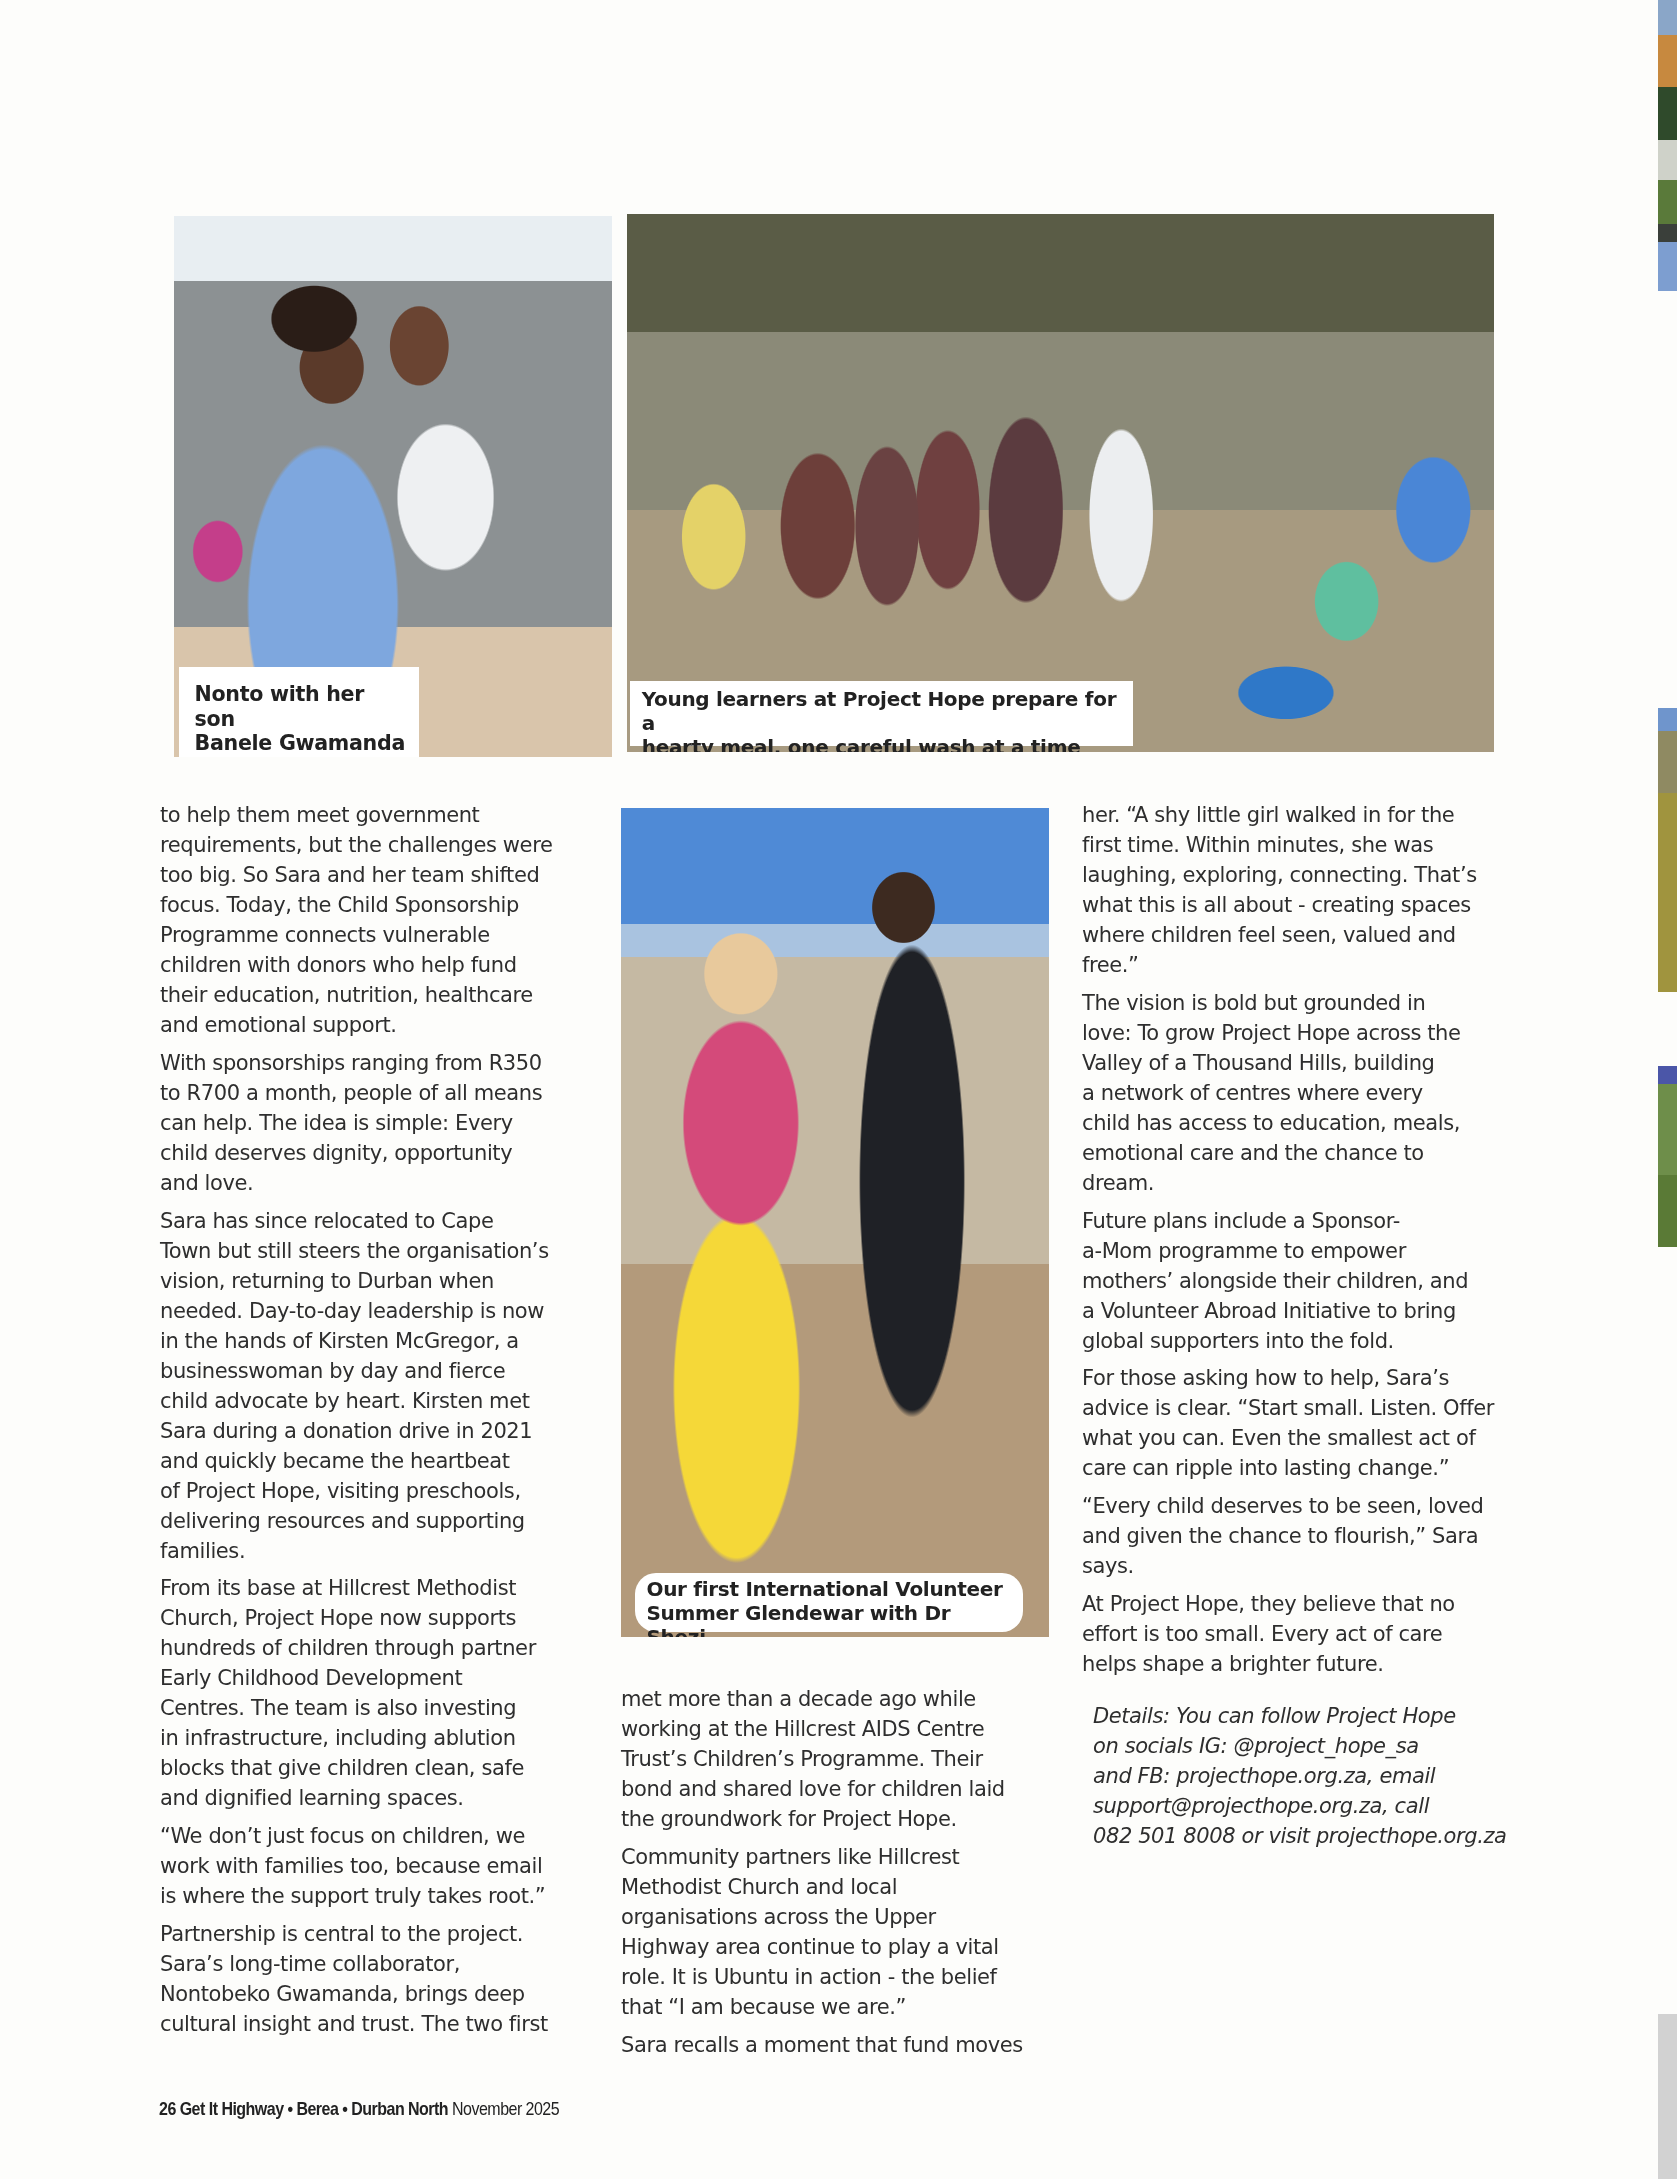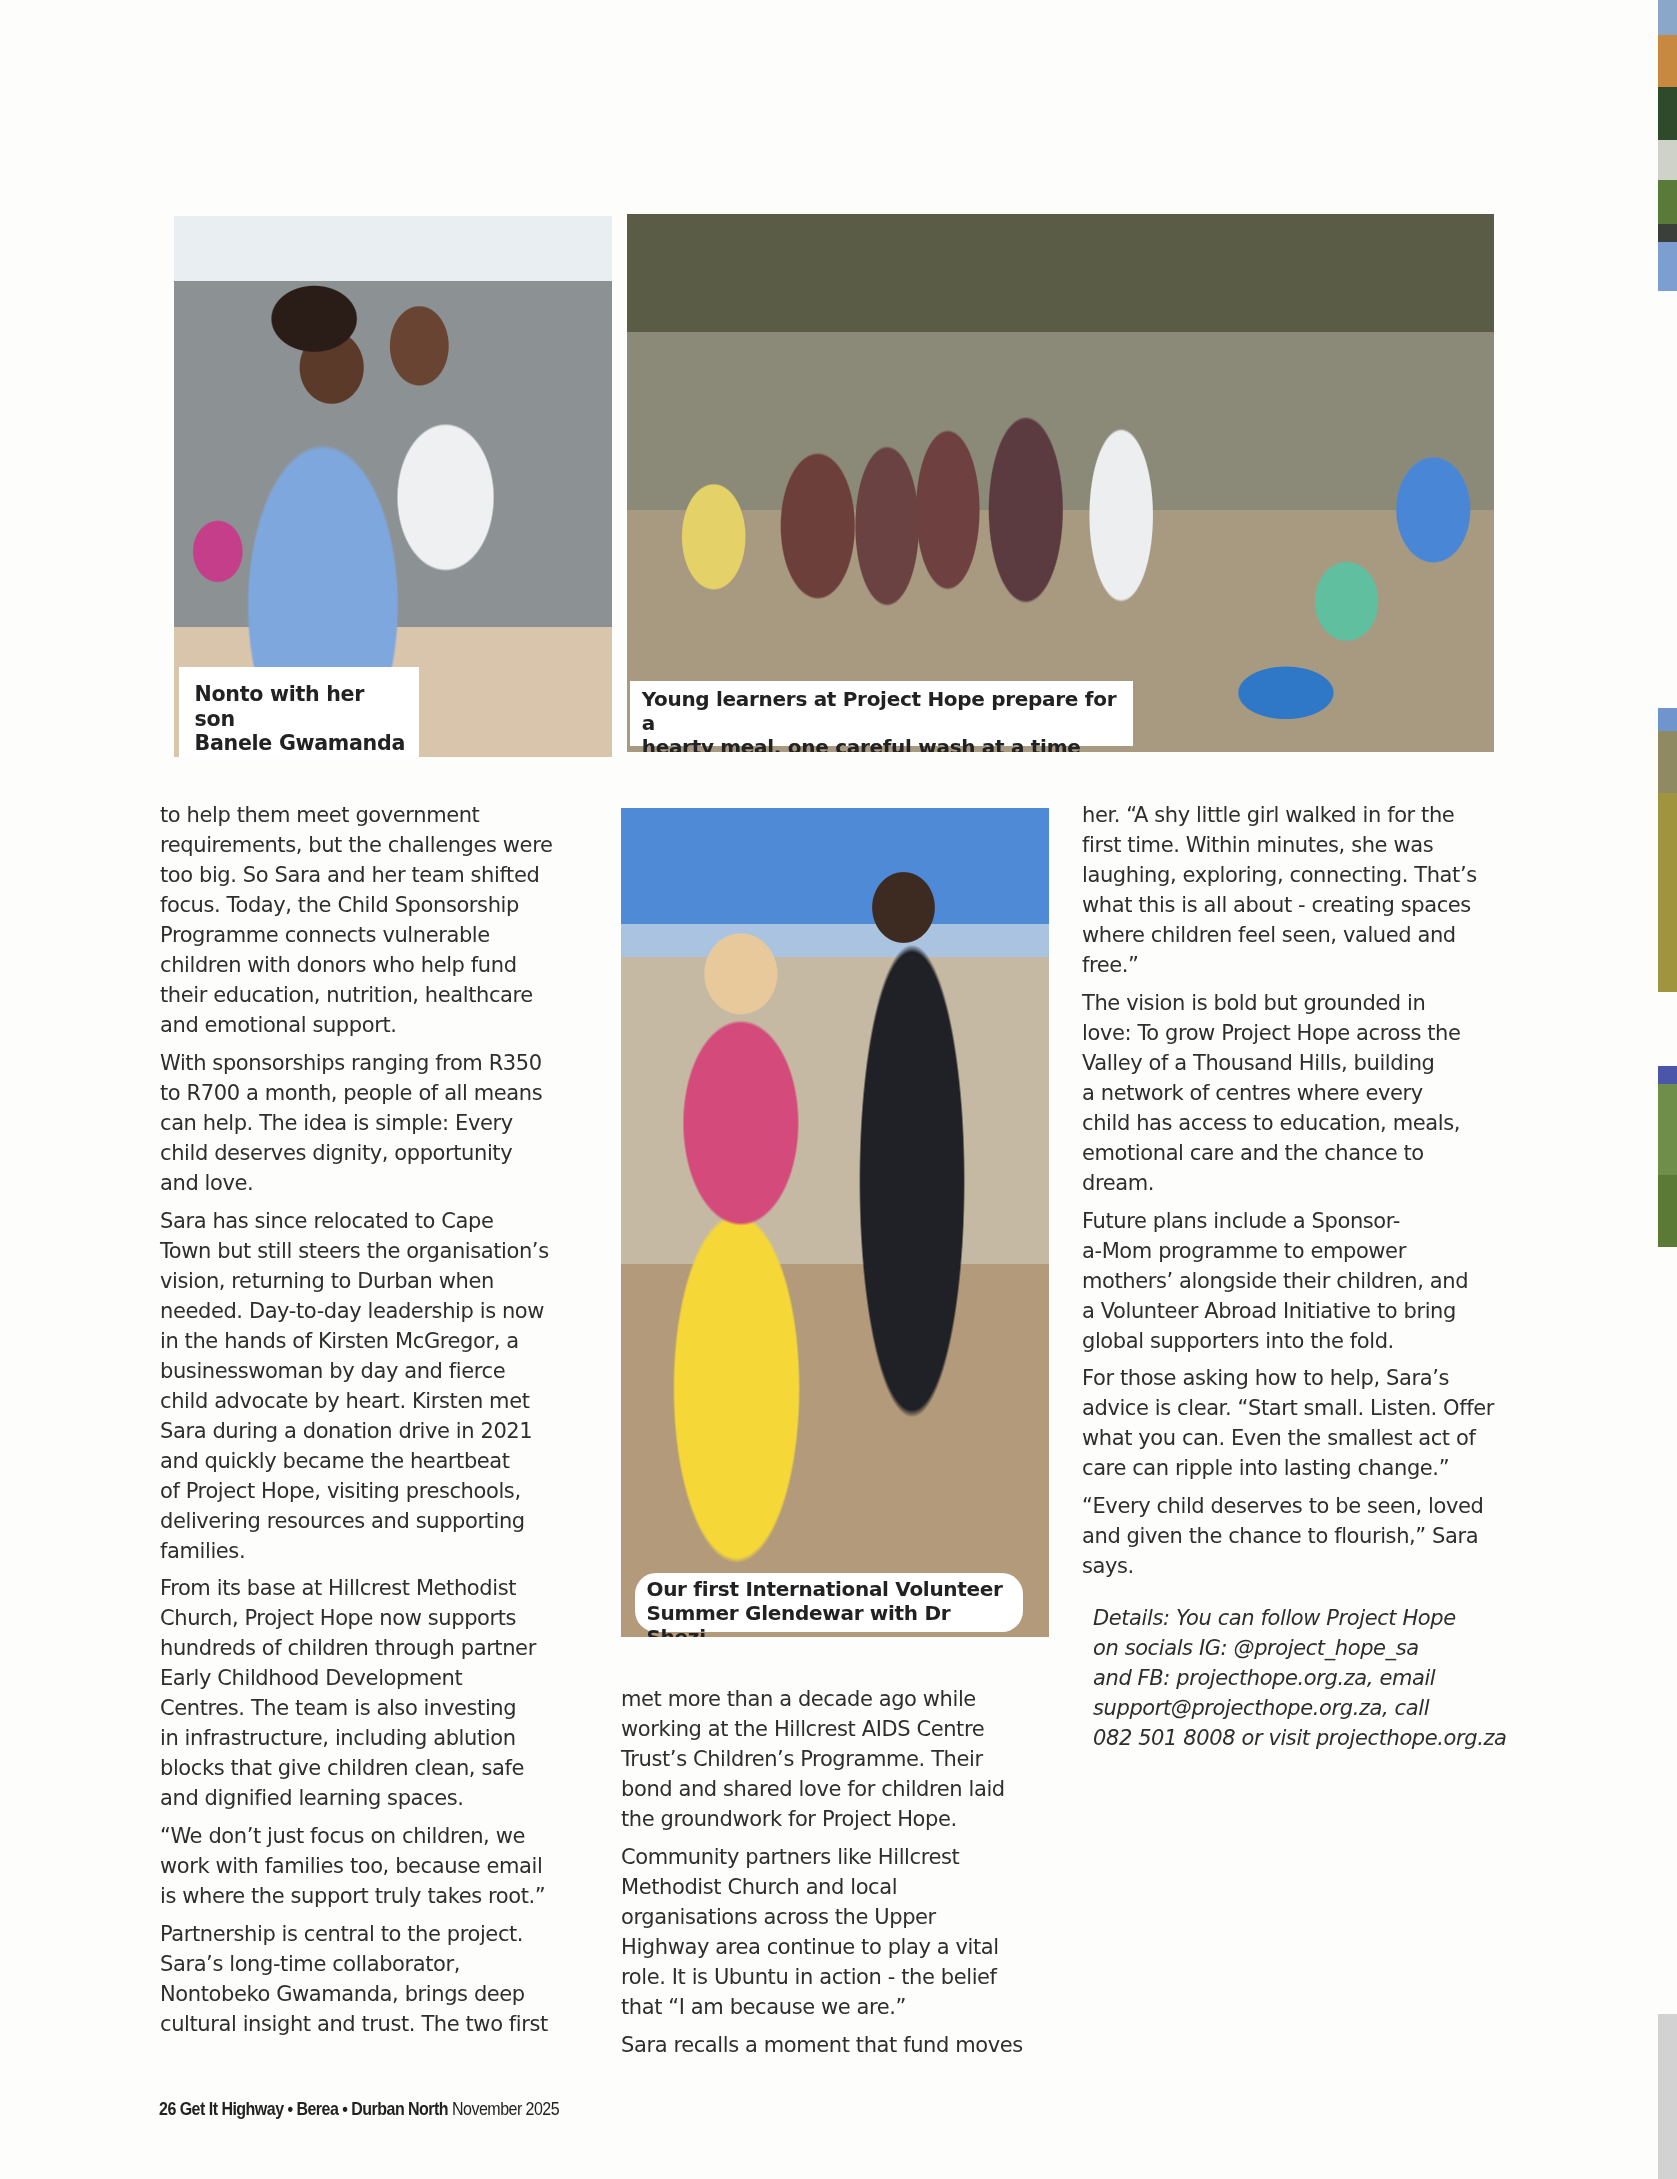--- a/index.html
+++ b/index.html
@@ -167,20 +167,23 @@
 mothers’ alongside their children, and
 a Volunteer Abroad Initiative to bring
 global supporters into the fold.</p>
   <p>For those asking how to help, Sara’s
 advice is clear. “Start small. Listen. Offer
 what you can. Even the smallest act of
 care can ripple into lasting change.”</p>
   <p>“Every child deserves to be seen, loved
 and given the chance to flourish,” Sara
 says.</p>
+  <p>At Project Hope, they believe that no
+effort is too small. Every act of care
+helps shape a brighter future.</p>
   <p class="italic">Details: You can follow Project Hope
 on socials IG: @project_hope_sa
 and FB: projecthope.org.za, email
 support@projecthope.org.za, call
 082 501 8008 or visit projecthope.org.za</p>
 </div>
 
 <div class="footer">
   <b>26</b>
   <b>Get It Highway • Berea • Durban North</b>

